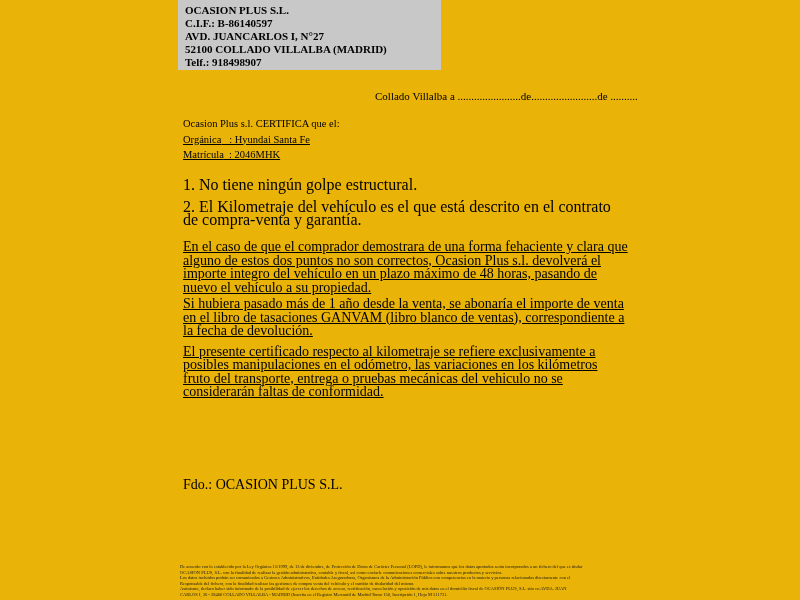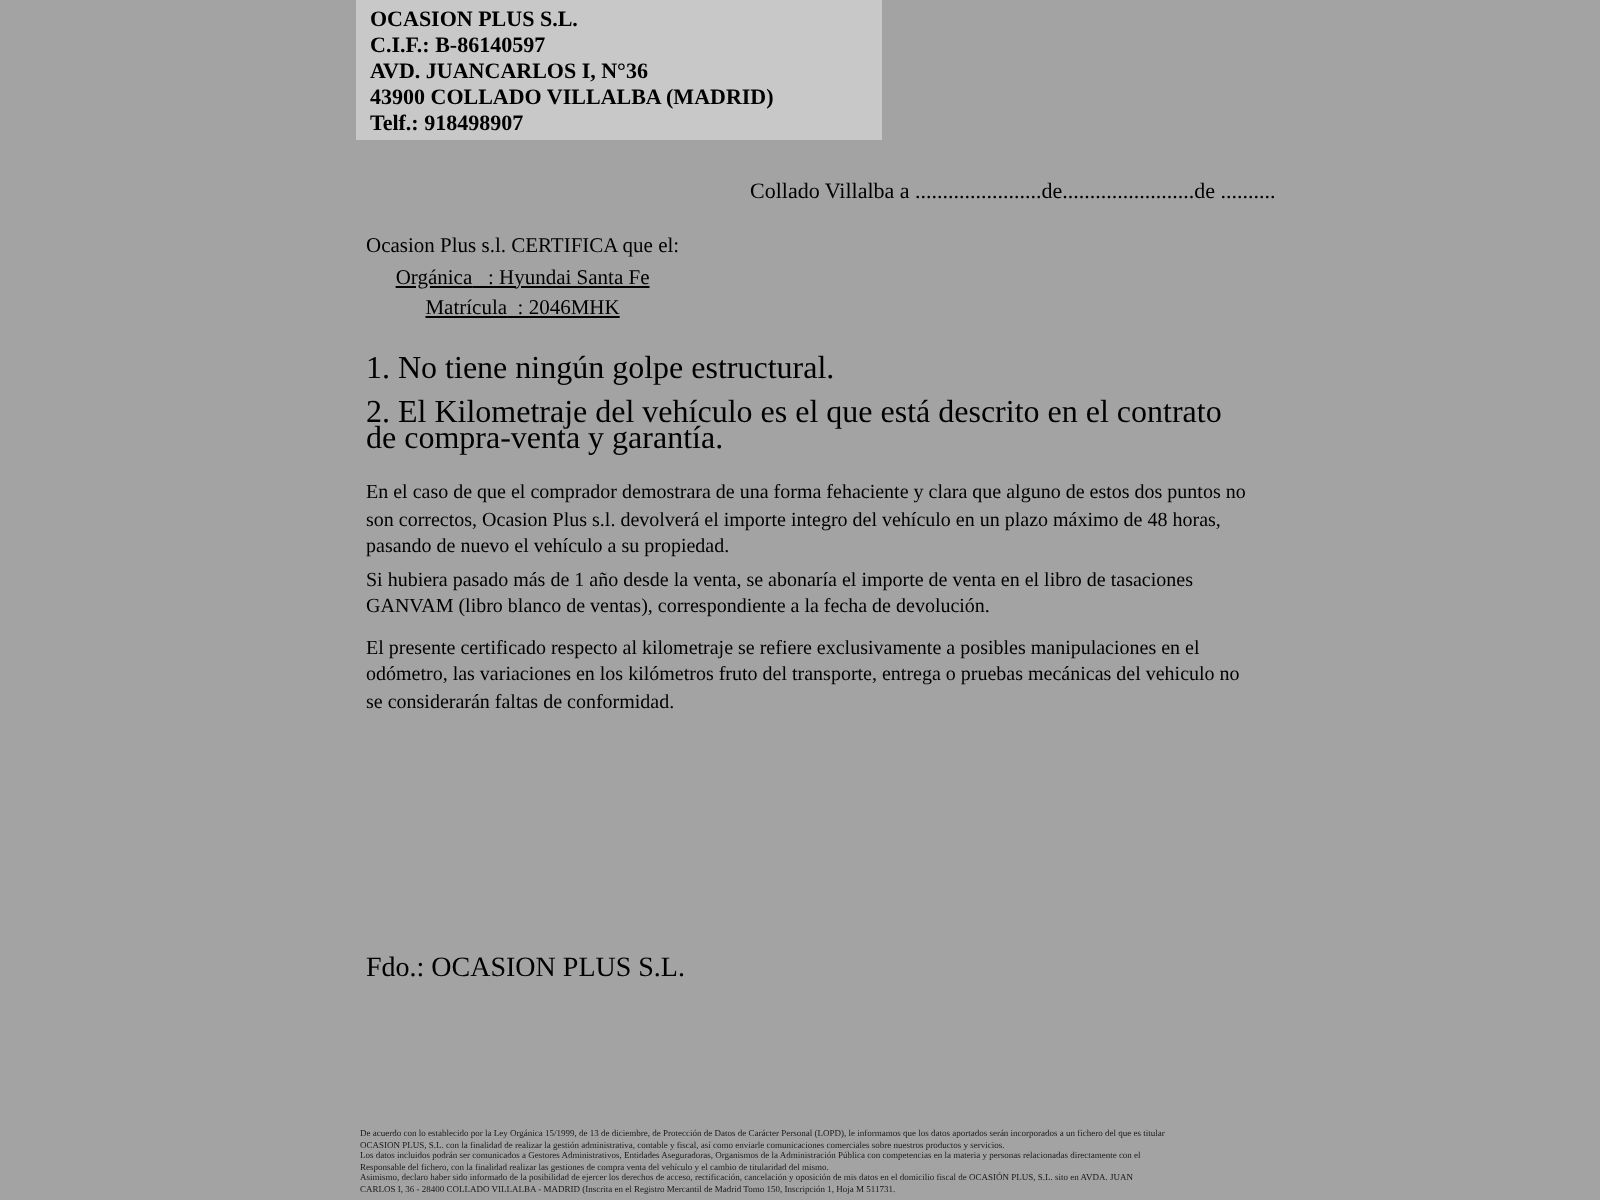--- a/index.html
+++ b/index.html
@@ -5,21 +5,21 @@
   * { margin: 0; padding: 0; box-sizing: border-box; }
   html, body {
     width: 800px; height: 600px;
     background: #ffffff;
     font-family: "Liberation Serif", serif;
     color: #000000;
   }
   .page {
     position: relative;
     width: 800px; height: 600px;
-    background: #a3a3a3;
+    background: #eab308;
     overflow: hidden;
   }
   .header-box {
     position: absolute;
     left: 178px; top: 0;
     width: 263px; height: 70px;
     background: #c8c8c8;
     padding: 4px 0 0 7px;
   }
   .header-box .hline {
@@ -32,36 +32,36 @@
     position: absolute;
     left: 375px; top: 90px;
     font-size: 11px;
     white-space: nowrap;
   }
   .cert-block {
     position: absolute;
     left: 183px; top: 116px;
     font-size: 10.5px;
     line-height: 15.5px;
-    text-align: center;
   }
   .cert-block .u { text-decoration: underline; }
   .cert-block .val { white-space: pre; text-decoration: underline; }
   .points-block {
     position: absolute;
     left: 183px; top: 178px;
     width: 445px;
     font-size: 16px;
   }
   .points-block .point { margin-bottom: 9px; line-height: 13px; }
   .paras-block {
     position: absolute;
     left: 183px; top: 240px;
     width: 445px;
-    font-size: 10px;
+    font-size: 14px;
+    text-decoration: underline;
   }
   .paras-block p { line-height: 13.5px; }
   .p1 { margin-bottom: 3px; }
   .p2 { margin-bottom: 8px; }
   .p3 { margin-bottom: 7px; }
   .signature {
     position: absolute;
     left: 183px; top: 477px;
     font-size: 14px;
     white-space: nowrap;
@@ -77,22 +77,22 @@
   .legal div { white-space: nowrap; overflow: hidden; }
 </style>
 </head>
 <body>
 
 <div class="page">
 
   <div class="header-box">
     <div class="hline">OCASION PLUS S.L.</div>
     <div class="hline">C.I.F.: B-86140597</div>
-    <div class="hline">AVD. JUANCARLOS I, N°36</div>
-    <div class="hline">43900 COLLADO VILLALBA (MADRID)</div>
+    <div class="hline">AVD. JUANCARLOS I, N°27</div>
+    <div class="hline">52100 COLLADO VILLALBA (MADRID)</div>
     <div class="hline">Telf.: 918498907</div>
   </div>
 
   <div class="date-line">Collado Villalba a .......................de........................de ..........</div>
 
   <div class="cert-block">
     <div>Ocasion Plus s.l. CERTIFICA que el:</div>
     <div>
       <span class="u">Orgánica</span><span class="val">   : Hyundai Santa Fe</span>
     </div>

